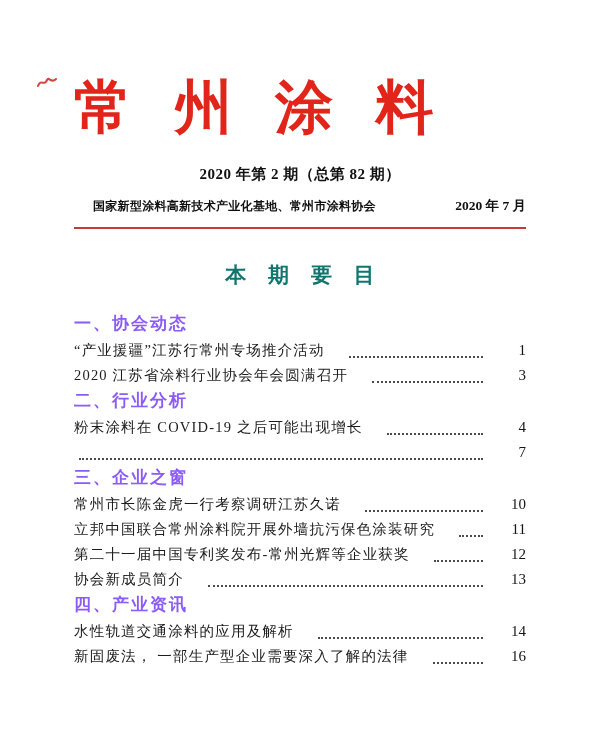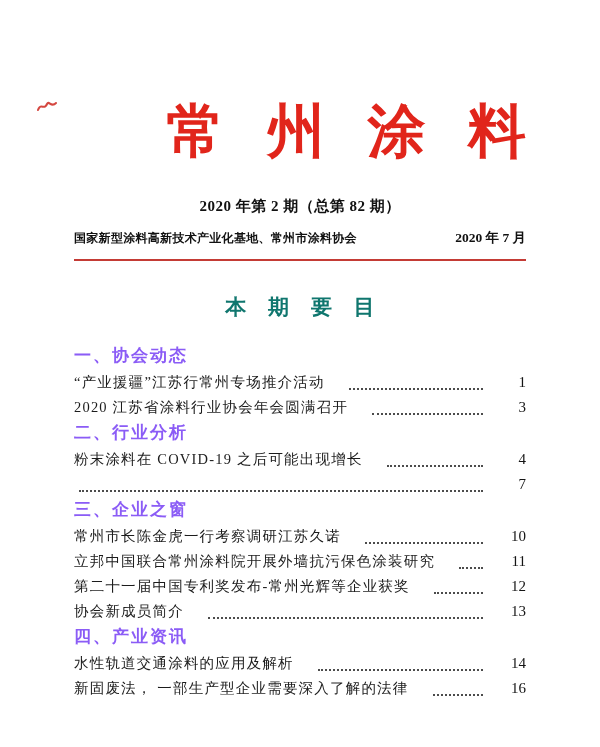--- a/index.html
+++ b/index.html
@@ -18,49 +18,50 @@
   .red-mark {
     position: absolute;
     left: 36px; top: 3px;
     width: 22px; height: 15px;
     opacity: 0.9;
   }
   .content {
     padding: 0 74px;
   }
   .title {
-    margin-top: 96px;
-    text-align: right;
+    margin-top: 72px;
+    text-align: left;
     font-family: cursive;
     font-size: 58px;
     line-height: 1.25;
     font-weight: bold;
     color: #e1251b;
     word-spacing: 28px;
     white-space: nowrap;
   }
   .issue-line {
-    margin-top: 28px;
+    margin-top: 20px;
     text-align: center;
     font-size: 15px;
     font-weight: bold;
     color: #111111;
     letter-spacing: 0.5px;
   }
   .org-row {
     margin-top: 13px;
     display: flex;
     justify-content: space-between;
     align-items: baseline;
   }
   .org-line {
     font-size: 12px;
     font-weight: bold;
     letter-spacing: 0.3px;
     color: #111111;
+    margin-left: 19px;
   }
   .date-line {
     font-size: 13.5px;
     font-weight: bold;
     color: #111111;
   }
   .red-rule {
     margin-top: 12px;
     border: none;
     border-top: 2px solid #c43b35;

